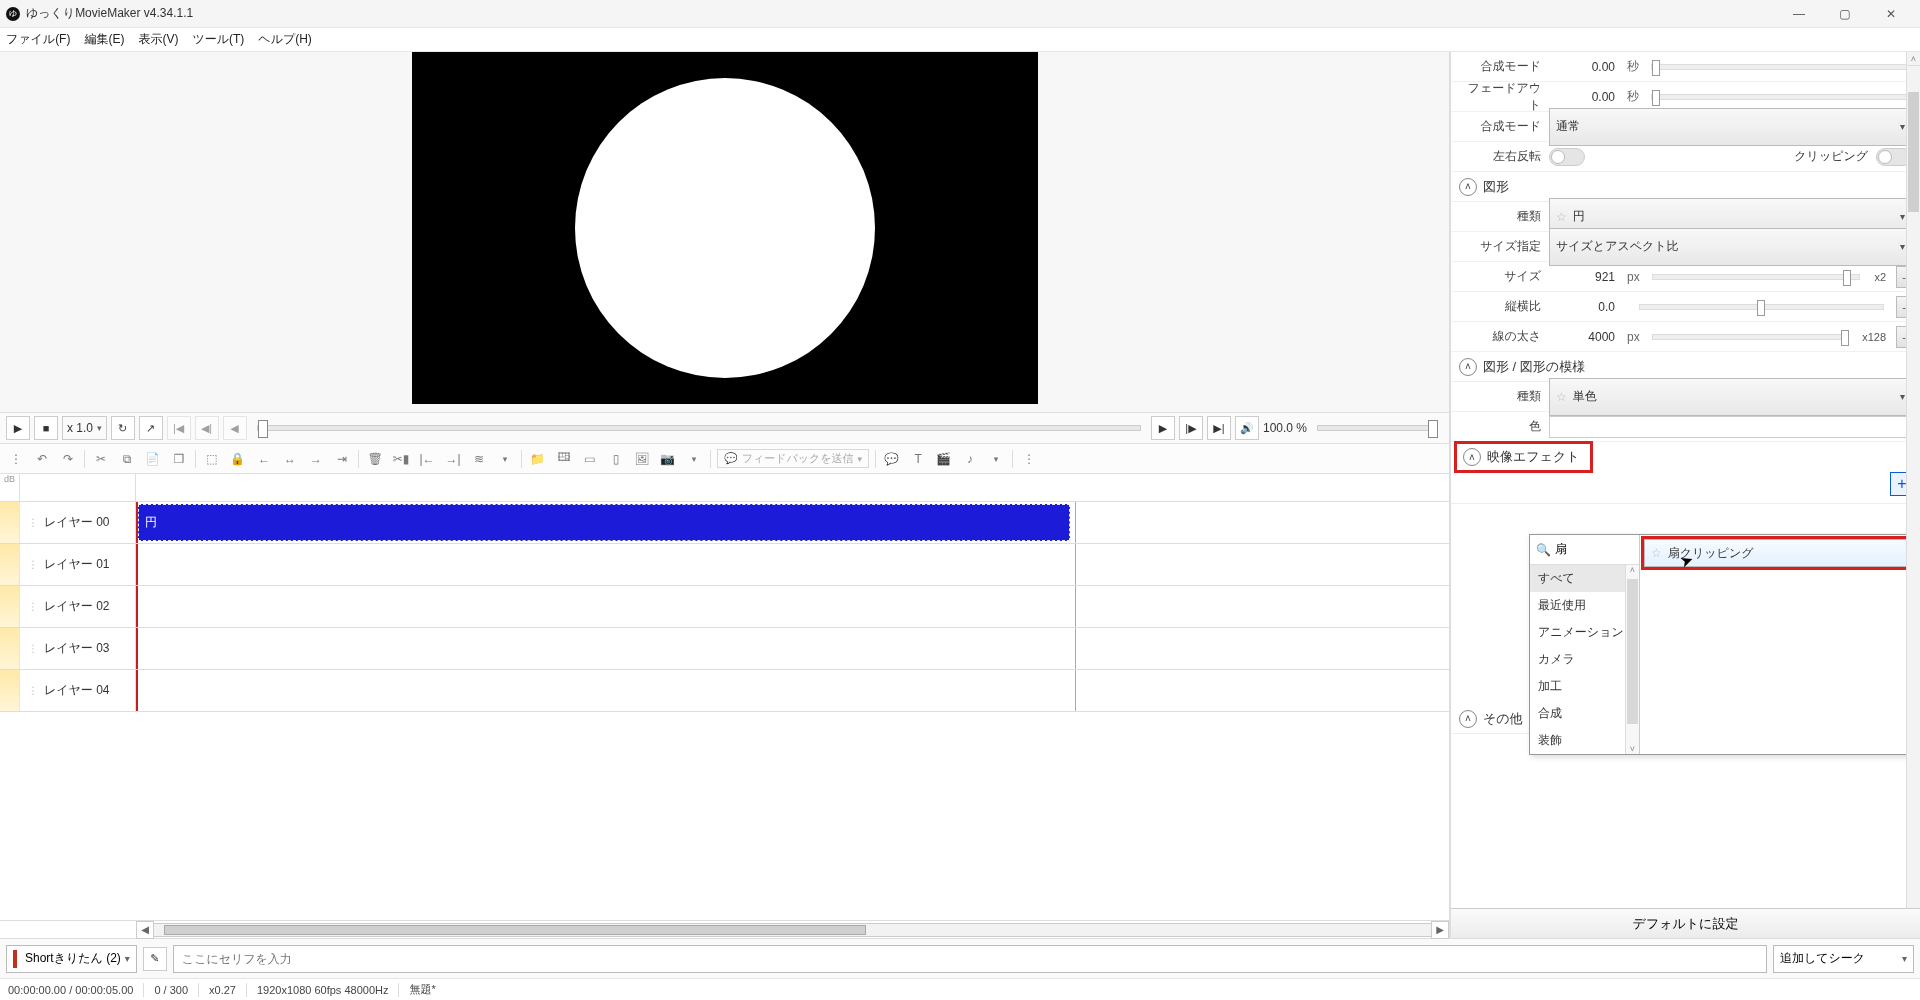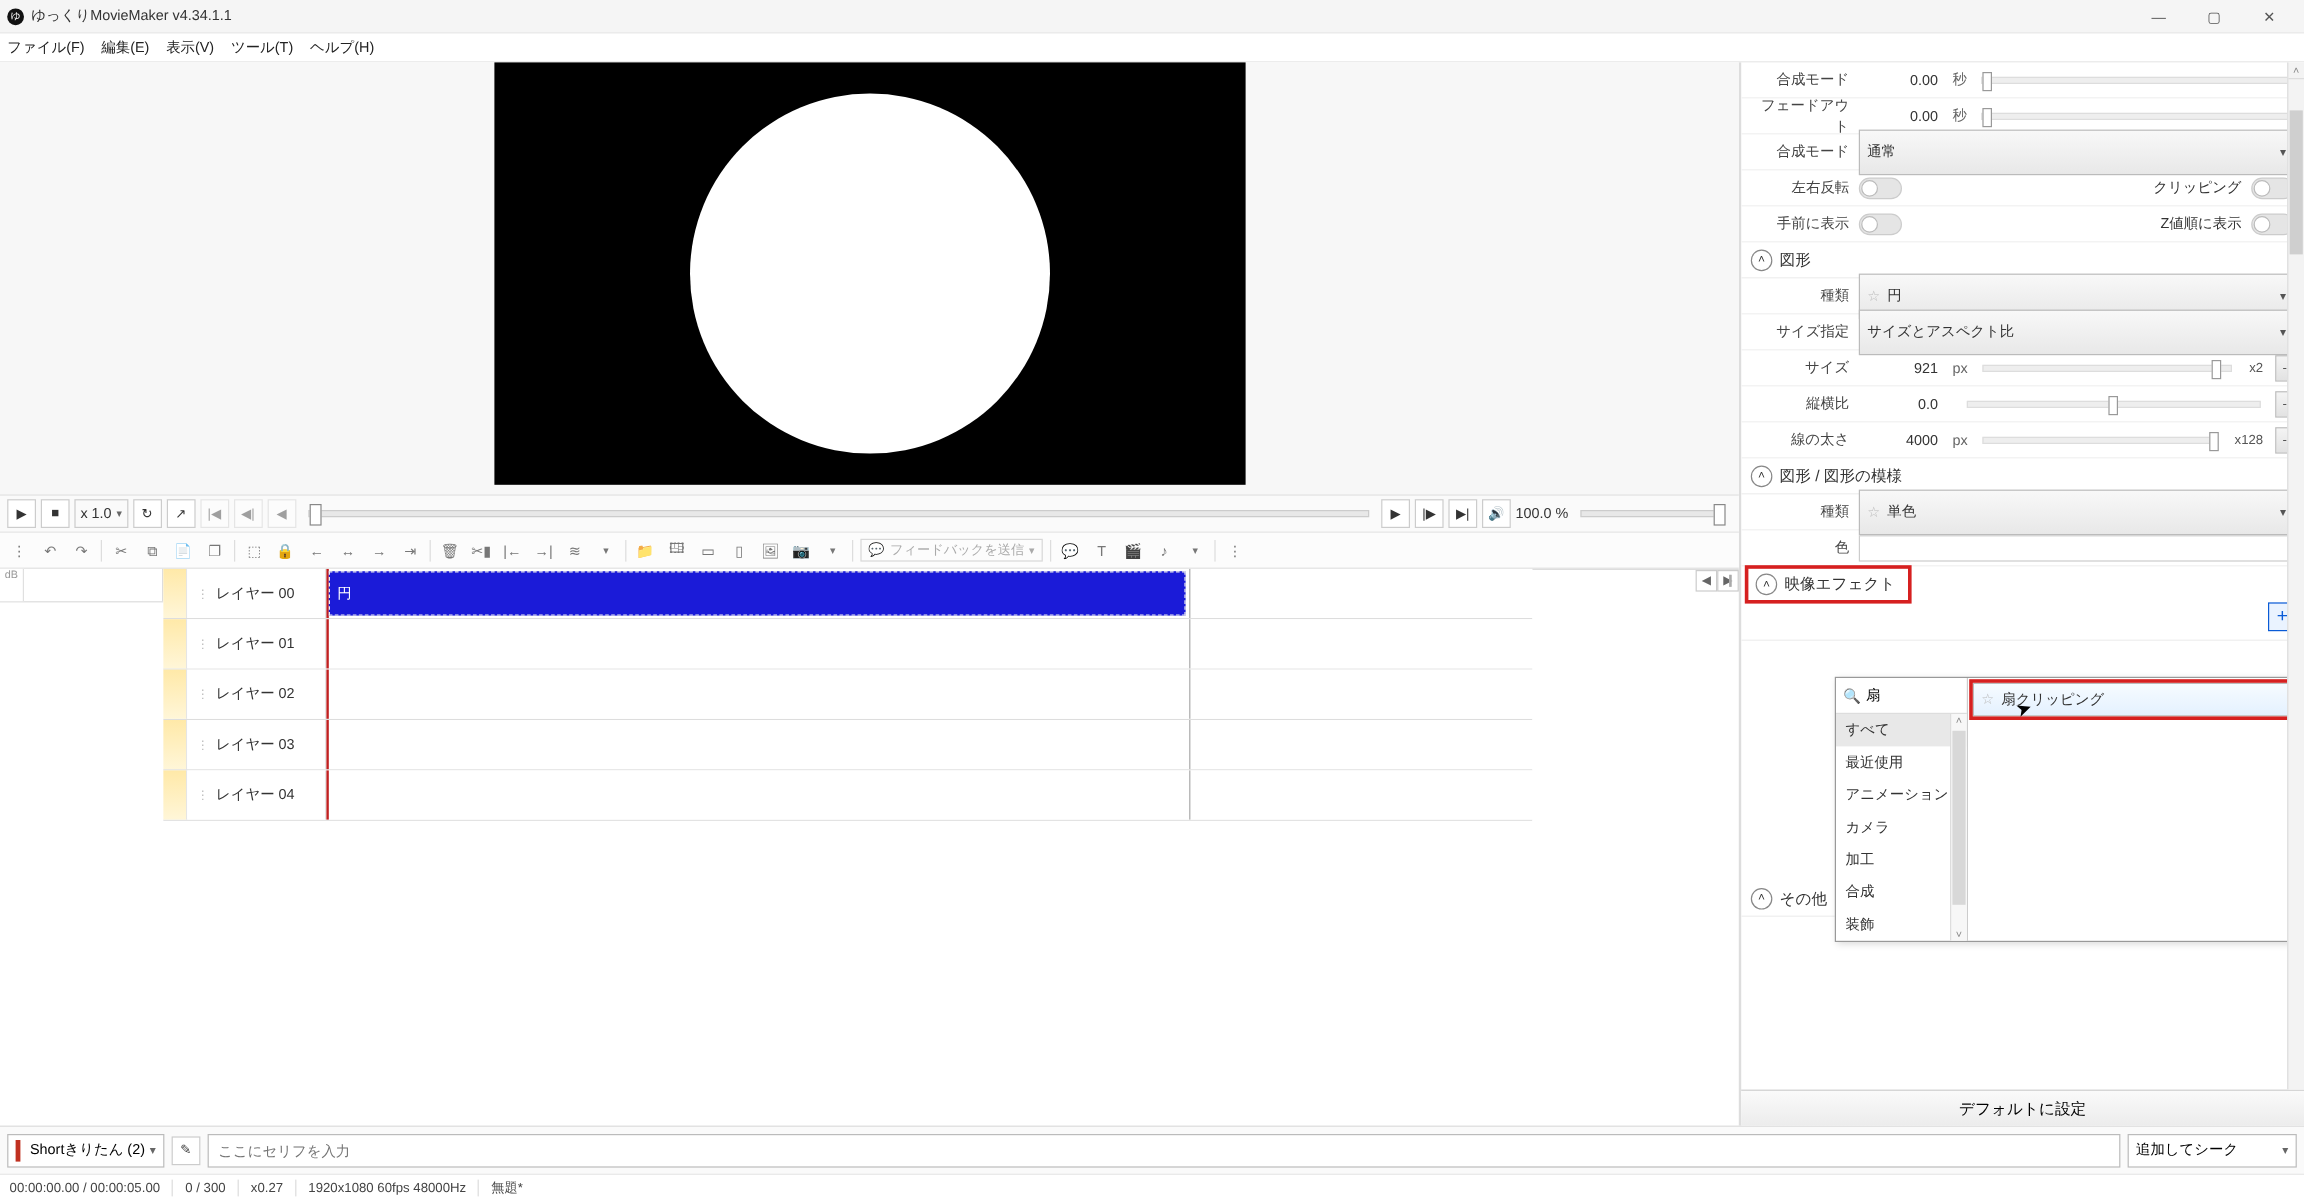--- a/index.html
+++ b/index.html
@@ -17,21 +17,21 @@
 .circle { width: 300px; height: 300px; background: #fff; border-radius: 50%; }
 .playbar { height: 32px; display: flex; align-items: center; padding: 0 6px; gap: 4px; border-top: 1px solid #e0e0e0; border-bottom: 1px solid #e0e0e0; background: #fafafa; font-size: 12px; color: #333; }
 .tb-btn { width: 24px; height: 24px; display: flex; align-items: center; justify-content: center; border: 1px solid #ccc; background: #fff; font-size: 11px; color: #333; }
 .speed-sel { height: 24px; border: 1px solid #ccc; padding: 0 4px; display: flex; align-items: center; gap: 4px; font-size: 12px; }
 .slider-h { flex: 1; height: 6px; background: #e8e8e8; border: 1px solid #ccc; position: relative; margin: 0 6px; }
 .slider-h .thumb { position: absolute; top: -6px; left: 0; width: 10px; height: 18px; background: #fff; border: 1px solid #888; }
 .toolbar2 { height: 30px; display: flex; align-items: center; padding: 0 6px; gap: 6px; border-bottom: 1px solid #e0e0e0; background: #fcfcfc; color: #777; font-size: 12px; }
 .mini-btn { width: 20px; height: 20px; display: flex; align-items: center; justify-content: center; border: none; background: transparent; color: #777; font-size: 12px; }
 .sep { width: 1px; height: 18px; background: #ddd; }
 .feedback-box { border: 1px solid #d8d8d8; padding: 1px 6px; color: #aaa; font-size: 11px; display: flex; align-items: center; gap: 4px; }
-.timeline { flex: 1; display: flex; min-height: 0; }
+.timeline { flex: 1; display: flex; flex-direction: column; min-height: 0; }
 .ruler-row { display: flex; height: 28px; border-bottom: 1px solid #ddd; }
 .db-col { width: 20px; background: #fff; border-right: 1px solid #e0e0e0; display: flex; align-items: flex-start; justify-content: center; font-size: 9px; color: #999; }
 .ruler { flex: 1; position: relative; font-size: 10px; color: #555; overflow: hidden; }
 .ruler-tick { position: absolute; top: 0; height: 28px; border-left: 1px solid #ccc; }
 .ruler-label { position: absolute; top: 1px; font-size: 10px; color: #333; white-space: nowrap; padding-left: 2px; }
 .tracks { flex: 1; overflow: auto; position: relative; }
 .track { display: flex; height: 42px; border-bottom: 1px solid #ddd; }
 .track-head { width: 116px; border-right: 1px solid #ddd; display: flex; align-items: center; padding: 0 8px; font-size: 12px; color: #333; background: #fff; }
 .track-head .grip { color: #bbb; margin-right: 6px; font-size: 10px; }
 .db-strip { width: 20px; border-right: 1px solid #e5e5e5; background: linear-gradient(#ffe9a8 0%, #fff6d8 100%); }
@@ -293,31 +293,20 @@
         <span class="prop-label">左右反転</span>
         <div class="toggle">
             <div class="knob"></div>
           </div>
         <span style="flex:1"></span>
         <span>クリッピング</span>
         <div class="toggle">
             <div class="knob"></div>
           </div>
       </div>
-      <div class="prop-row">
-        <span class="prop-label">手前に表示</span>
-        <div class="toggle">
-            <div class="knob"></div>
-          </div>
-        <span style="flex:1"></span>
-        <span>Z値順に表示</span>
-        <div class="toggle">
-            <div class="knob"></div>
-          </div>
-      </div>
 
       <div class="sect">
           <span class="chev">˄</span>
           <span>図形</span>
         </div>
       <div class="prop-row">
         <span class="prop-label">種類</span>
         <div class="dropdown">
             <span class="star">☆</span>
             <span>円</span>

